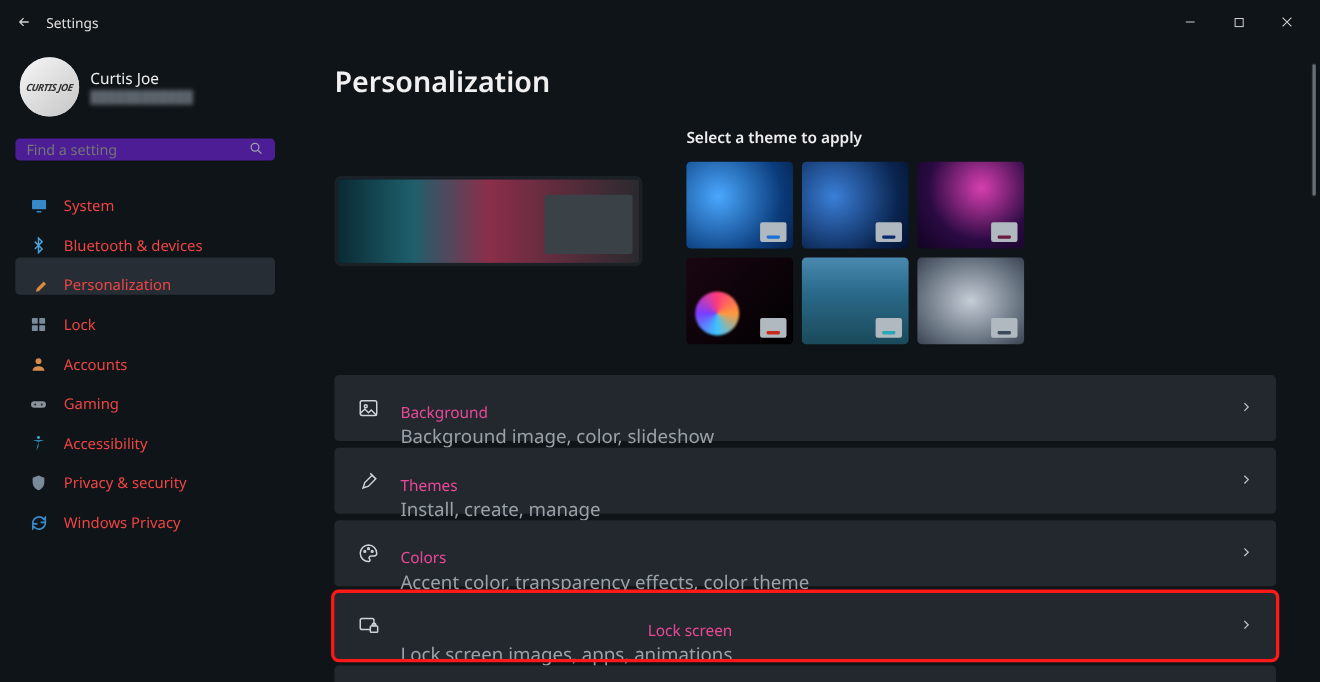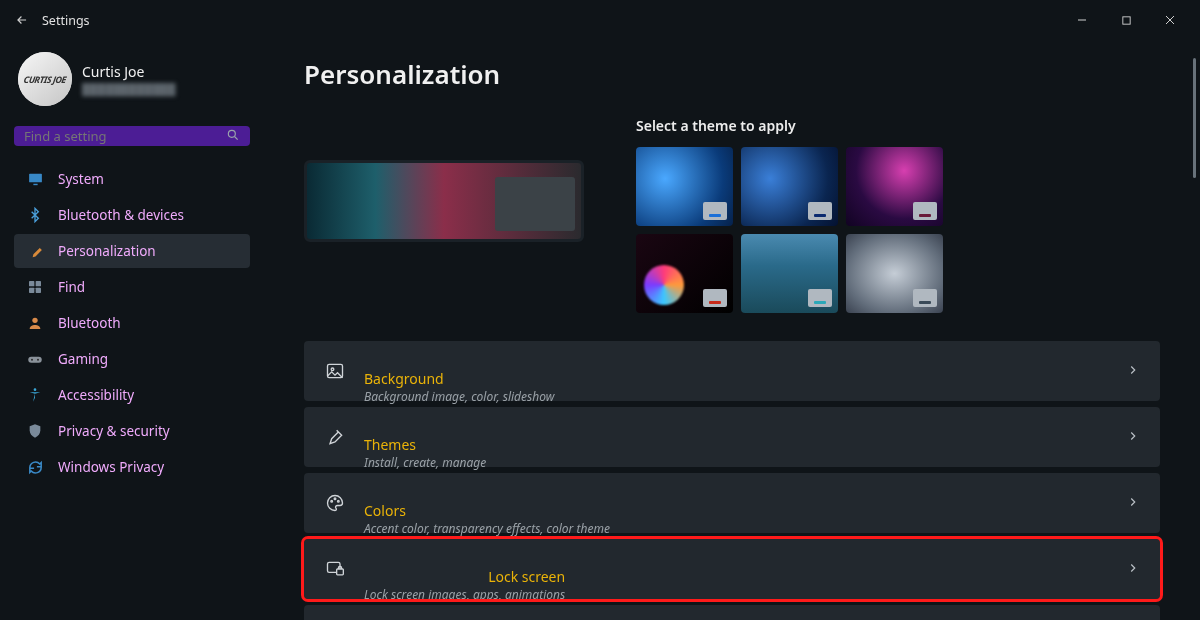--- a/index.html
+++ b/index.html
@@ -17,43 +17,43 @@
 .avatar { width:54px; height:54px; border-radius:50%; background:#e9e9e9; overflow:hidden; position:relative; }
 .avatar .inner { position:absolute; inset:0; background:linear-gradient(135deg,#f5f5f5 0%,#c7c7c7 100%); display:flex; align-items:center; justify-content:center; font-size:9px; font-style:italic; font-weight:700; color:#333; letter-spacing:-0.5px; transform:skewX(-8deg); }
 .username { font-size:14px; color:#f0f0f0; }
 .subuser { font-size:11px; color:#5c646b; filter:blur(2px); }
 
 .search { display:flex; align-items:center; background:#4c1d95; border-radius:4px; padding:0 10px; height:20px; margin:4px 0 10px 0; }
 .search input { background:transparent; border:none; outline:none; color:#bfc6cc; font-size:13px; width:100%; }
 .search .sicon { color:#9aa3ab; }
 
 .nav { display:flex; flex-direction:column; gap:2px; }
-.nav-item { display:flex; align-items:center; gap:14px; height:34px; padding:0 12px; border-radius:4px; font-size:13.5px; color:#f0abfc; cursor:default; }
+.nav-item { display:flex; align-items:flex-end; gap:14px; height:34px; padding:0 12px; border-radius:4px; font-size:13.5px; color:#ef4444; cursor:default; }
 .nav-item.active { background:#262d34; }
 .nav-item .ni-icon { width:18px; height:18px; display:flex; align-items:center; justify-content:center; }
 
 .content { flex:1; padding: 16px 40px 0 44px; overflow-y:auto; }
 .page-title { font-size:26px; font-weight:600; margin-bottom:24px; color:#f0f0f0; }
-.hero { display:flex; gap:52px; margin-bottom:28px;margin-top:20px; }
+.hero { display:flex; gap:40px; margin-bottom:28px;margin-top:20px; }
 .preview { width:280px; height:82px; border-radius:6px; border:3px solid #1a2127; background:linear-gradient(90deg,#0a2a34 0%,#1e5f6b 25%,#8b2e4a 50%,#2a2a2e 100%); position:relative; overflow:hidden; margin-top:44px; }
 .preview::after{content:"";position:absolute;right:6px;top:14px;width:80px;height:54px;background:#3b4247;border-radius:3px;}
 .themes-col { flex:1; }
 .themes-label { font-size:14px; font-weight:600; margin-bottom:12px; color:#ededed; }
 .themes-grid { display:grid; grid-template-columns: repeat(3, 97px); gap:8px; }
 .theme-tile { width:97px; height:79px; border-radius:4px; position:relative; overflow:hidden; cursor:default; }
 .theme-tile .chip { position:absolute; bottom:6px; right:6px; width:24px; height:18px; border-radius:2px; background:#b0b8c0; display:flex; align-items:flex-end; justify-content:center; }
 .theme-tile .chip::after { content:""; width:12px; height:3px; margin-bottom:3px; border-radius:1px; }
 
 .rows { display:flex; flex-direction:column; gap:6px; }
 .row { height:60px; background:#22282e; border-radius:4px; display:flex; align-items:center; padding:0 20px; gap:18px; position:relative; }
 .row.highlight { outline:3px solid #ff1a1a; outline-offset:0;text-align:right; }
 .row .ricon { width:22px; height:22px; display:flex; align-items:center; justify-content:center; color:#d0d4d8; }
 .row .rtext { display:flex; flex-direction:column; }
-.row .rtitle { font-size:14px; color:#eab308;margin-top:32px; }
-.row .rdesc { font-size:12px; color:#9aa1a7;font-style:italic; }
+.row .rtitle { font-size:14px; color:#ec4899;margin-top:32px; }
+.row .rdesc { font-size:17px; color:#9aa1a7; }
 .row .chev { margin-left:auto; color:#bcc2c8; }
 
 .scrollbar { position:absolute; right:4px; top:44px; bottom:6px; width:8px; }
 .scrollthumb { position:absolute; right:0; top:14px; width:3px; height:120px; background:#68727a; border-radius:2px; }
 
 
 .t1{background:radial-gradient(circle at 30% 40%,#4aa8ff 0%,#0a3b7a 70%,#06214a 100%);}
 .t2{background:radial-gradient(circle at 30% 40%,#3a7fd8 0%,#0a2550 70%,#041130 100%);}
 .t3{background:radial-gradient(circle at 60% 30%,#d73fb0 0%,#2a0a42 60%,#110322 100%);}
 .t4{background:linear-gradient(135deg,#1a0612 0%,#000 100%);}
@@ -142,30 +142,30 @@
       </div>
       <div class="nav-item">
         <span class="ni-icon">
             <svg width="16" height="16" viewBox="0 0 24 24" fill="#7a8a9a">
               <rect x="3" y="3" width="8" height="8" rx="1"></rect>
               <rect x="13" y="3" width="8" height="8" rx="1"></rect>
               <rect x="3" y="13" width="8" height="8" rx="1"></rect>
               <rect x="13" y="13" width="8" height="8" rx="1"></rect>
             </svg>
           </span>
-        <span>Find</span>
+        <span>Lock</span>
       </div>
       <div class="nav-item">
         <span class="ni-icon">
             <svg width="16" height="16" viewBox="0 0 24 24" fill="#d88a4a">
               <circle cx="12" cy="8" r="4"></circle>
               <path d="M4 21c0-4 4-6 8-6s8 2 8 6"></path>
             </svg>
           </span>
-        <span>Bluetooth</span>
+        <span>Accounts</span>
       </div>
       <div class="nav-item">
         <span class="ni-icon">
             <svg width="18" height="18" viewBox="0 0 24 24" fill="#8a929a">
               <rect x="3" y="9" width="18" height="8" rx="4"></rect>
               <circle cx="8" cy="13" r="1.2" fill="#222"></circle>
               <circle cx="16" cy="13" r="1.2" fill="#222"></circle>
             </svg>
           </span>
         <span>Gaming</span>

